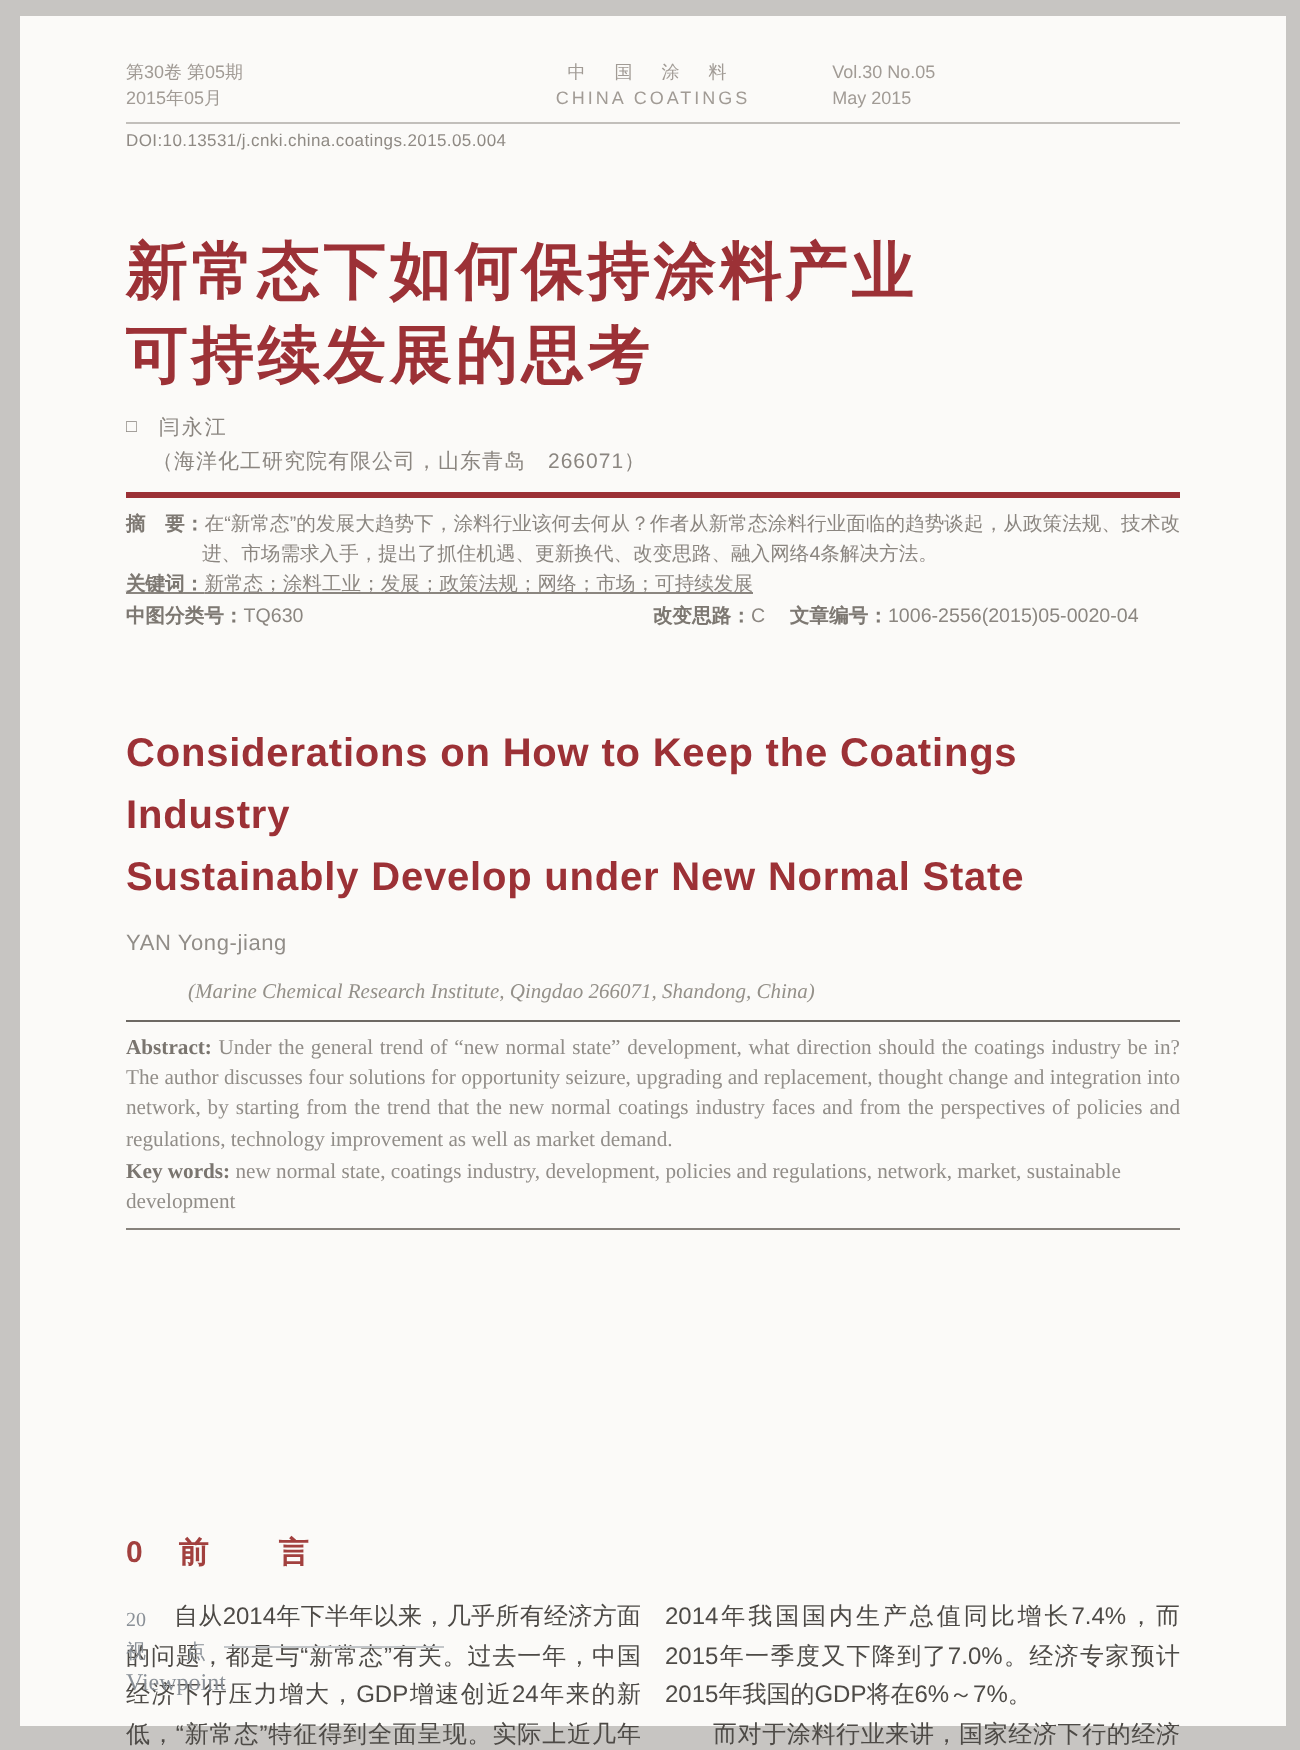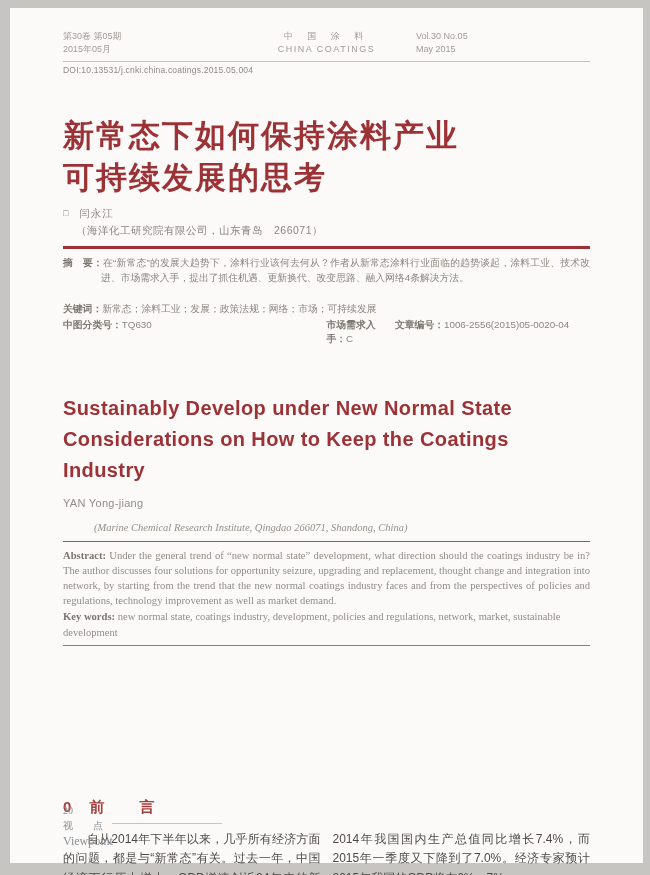--- a/index.html
+++ b/index.html
@@ -46,21 +46,21 @@
   .affil-cn {
     margin-top: 3px; padding-left: 13px;
     font-size: 10.5px; color: #8b8680; letter-spacing: 0.5px;
   }
   .rule-red { margin-top: 8px; height: 3px; background: #9c3136; }
 
   
   .meta-cn { margin-top: 7px; font-size: 9.8px; line-height: 14.5px; color: #8b8680; }
   .abstract-cn { padding-left: 38px; text-indent: -38px; text-align: justify; }
   .meta-cn .lbl { font-weight: bold; color: #7d7872; }
-  .keywords-cn { margin-top: 17px; }
+  .keywords-cn { margin-top: 1px; text-decoration: underline; }
   .clc-row { display: flex; margin-top: 1px; }
   .clc-row .c1 { width: 50%; }
   .clc-row .c2 { width: 13%; }
   .clc-row .c3 { flex: 1; }
 
   
   .title-en {
     margin-top: 46px;
     color: #9c3136; font-weight: bold;
     font-size: 20px; line-height: 31px; letter-spacing: 0.4px;
@@ -131,35 +131,35 @@
     <div class="author-cn">
       <span class="marker">□</span>
       <span>闫永江</span>
     </div>
     <div class="affil-cn">（海洋化工研究院有限公司，山东青岛　266071）</div>
 
     <div class="rule-red"></div>
 
     <div class="meta-cn">
       <p class="abstract-cn">
-        <span class="lbl">摘　要：</span><span>在“新常态”的发展大趋势下，涂料行业该何去何从？作者从新常态涂料行业面临的趋势谈起，涂料工业、技术改进、市场需求入手，提出了抓住机遇、更新换代、改变思路、融入网络4条解决方法。</span>
+        <span class="lbl">摘　要：</span><span>在“新常态”的发展大趋势下，涂料行业该何去何从？作者从新常态涂料行业面临的趋势谈起，从政策法规、技术改进、市场需求入手，提出了抓住机遇、更新换代、改变思路、融入网络4条解决方法。</span>
       </p>
       <p class="keywords-cn">
         <span class="lbl">关键词：</span><span>新常态；涂料工业；发展；政策法规；网络；市场；可持续发展</span>
       </p>
       <div class="clc-row">
         <span class="c1"><span class="lbl">中图分类号：</span><span>TQ630</span></span>
-        <span class="c2"><span class="lbl">市场需求入手：</span><span>C</span></span>
+        <span class="c2"><span class="lbl">改变思路：</span><span>C</span></span>
         <span class="c3"><span class="lbl">文章编号：</span><span>1006-2556(2015)05-0020-04</span></span>
       </div>
     </div>
 
     <h2 class="title-en">
+      <div>Considerations on How to Keep the Coatings Industry</div>
       <div>Sustainably Develop under New Normal State</div>
-      <div>Considerations on How to Keep the Coatings Industry</div>
     </h2>
     <div class="author-en">YAN Yong-jiang</div>
     <div class="affil-en">(Marine Chemical Research Institute, Qingdao 266071, Shandong, China)</div>
 
     <div class="rule-dark"></div>
 
     <p class="abstract-en">
       <span class="lbl">Abstract:</span><span> Under the general trend of “new normal state” development, what direction should the coatings industry be in? The author discusses four solutions for opportunity seizure, upgrading and replacement, thought change and integration into network, by starting from the trend that the new normal coatings industry faces and from the perspectives of policies and regulations, technology improvement as well as market demand.</span>
     </p>
     <p class="keywords-en">

